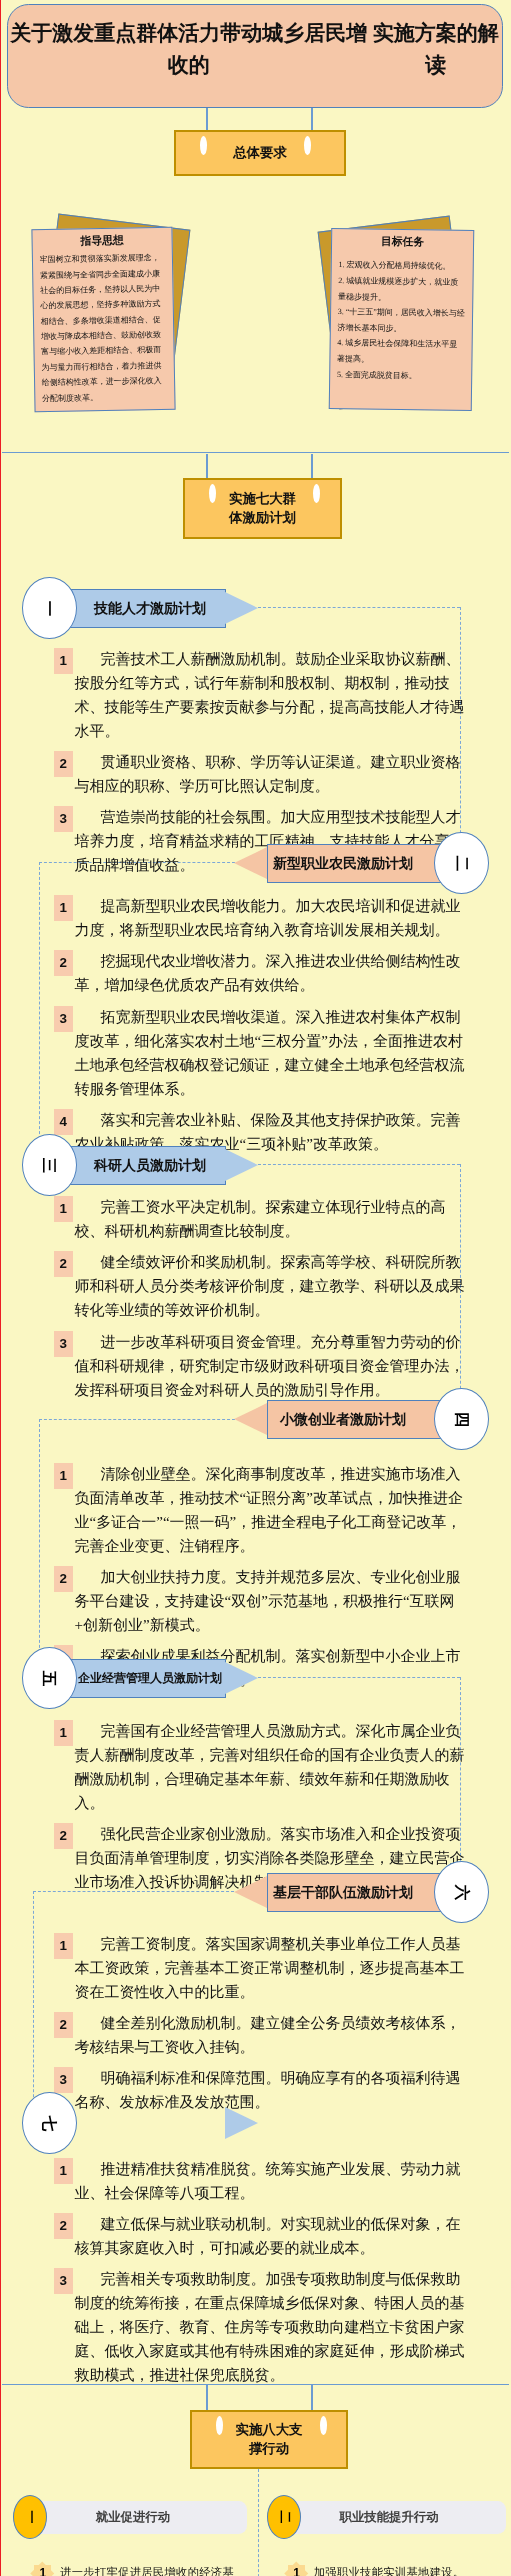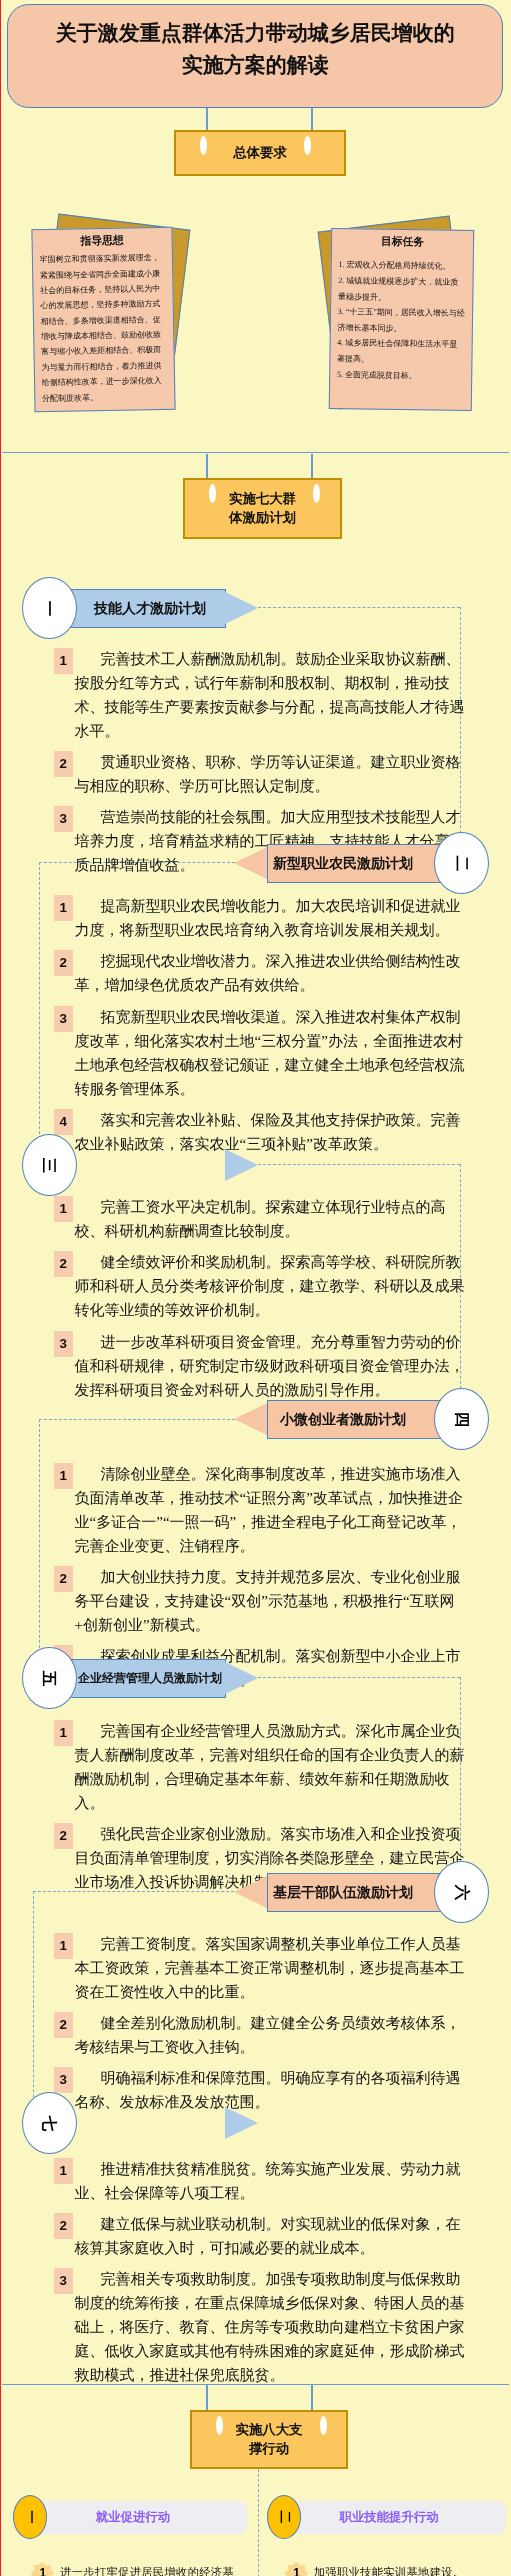--- a/index.html
+++ b/index.html
@@ -7,21 +7,21 @@
   #page {
     position: relative; width: 511px; height: 3512px;
     background: #FAF7C3; overflow: hidden; margin: 0 auto;
   }
   .rededge { position:absolute; left:0; top:0; width:1px; height:100%; background:#EC1C24; }
 
   
   .titlebox {
     position:absolute; left:7.2px; top:4.1px; width:496px; height:104px;
     background:#F5C7A8; border:1.5px solid #4F81BD; border-radius:21.6px;
-    display:flex; flex-direction:column; justify-content:center; align-items:center;
+    display:flex; flex-direction:row; justify-content:center; align-items:center;
     font-family:"Liberation Serif", serif; font-weight:bold; font-size:21px; line-height:32px;
     color:#111; text-align:center; padding-bottom:14.4px;
   }
 
   
   .stub { position:absolute; width:2.1px; background:#6B9BD2; }
   .hrule { position:absolute; left:2.1px; right:2.1px; border-top:1.5px solid #6B9BD2; }
 
   
   .badge {
@@ -77,21 +77,21 @@
   
   .dash-h { position:absolute; border-top:1px dashed #7BA7D7; }
   .dash-v { position:absolute; border-left:1px dashed #7BA7D7; }
 
   
   .action { position:absolute; }
   .abanner { position:relative; height:33px; }
   .abar {
     position:absolute; left:4.1px; right:0; top:0; height:33px; background:#EDEDF2; border-radius:8.2px;
     display:flex; align-items:center; justify-content:center;
-    font-weight:bold; font-size:12.4px; color:#8b5cf6;
+    font-weight:bold; font-size:12.4px; color:#404040;
   }
   .aell {
     position:absolute; left:-1px; top:-5.7px; width:34px; height:44px; background:#FFC000;
     border:1.5px solid #4F81BD; border-radius:50%; z-index:2;
     display:flex; align-items:center; justify-content:center;
   }
   .aell span { font-size:13px; font-weight:bold; transform:rotate(90deg); font-family:"Liberation Serif", serif; }
   .aitems { position:relative; }
   .aitem { display:flex; align-items:flex-start; margin-bottom:7.7px; }
   .astar { position:relative; flex:0 0 24px; height:24px; margin-right:5.2px; }
@@ -212,20 +212,21 @@
         </div>
       <div class="pitem">
           <span class="chip">4</span>
           <p>落实和完善农业补贴、保险及其他支持保护政策。完善农业补贴政策，落实农业“三项补贴”改革政策。</p>
         </div>
     </div>
   </section>
 
   <section class="plan" style="top:1146px;">
     <div class="pbanner">
+      <div class="prect odd">科研人员激励计划</div>
       <div class="parrow toright"></div>
       <div class="pell odd">
           <span>三</span>
         </div>
     </div>
     <div class="pitems" style="margin-top:10.3px;">
       <div class="pitem">
           <span class="chip">1</span>
           <p>完善工资水平决定机制。探索建立体现行业特点的高校、科研机构薪酬调查比较制度。</p>
         </div>

